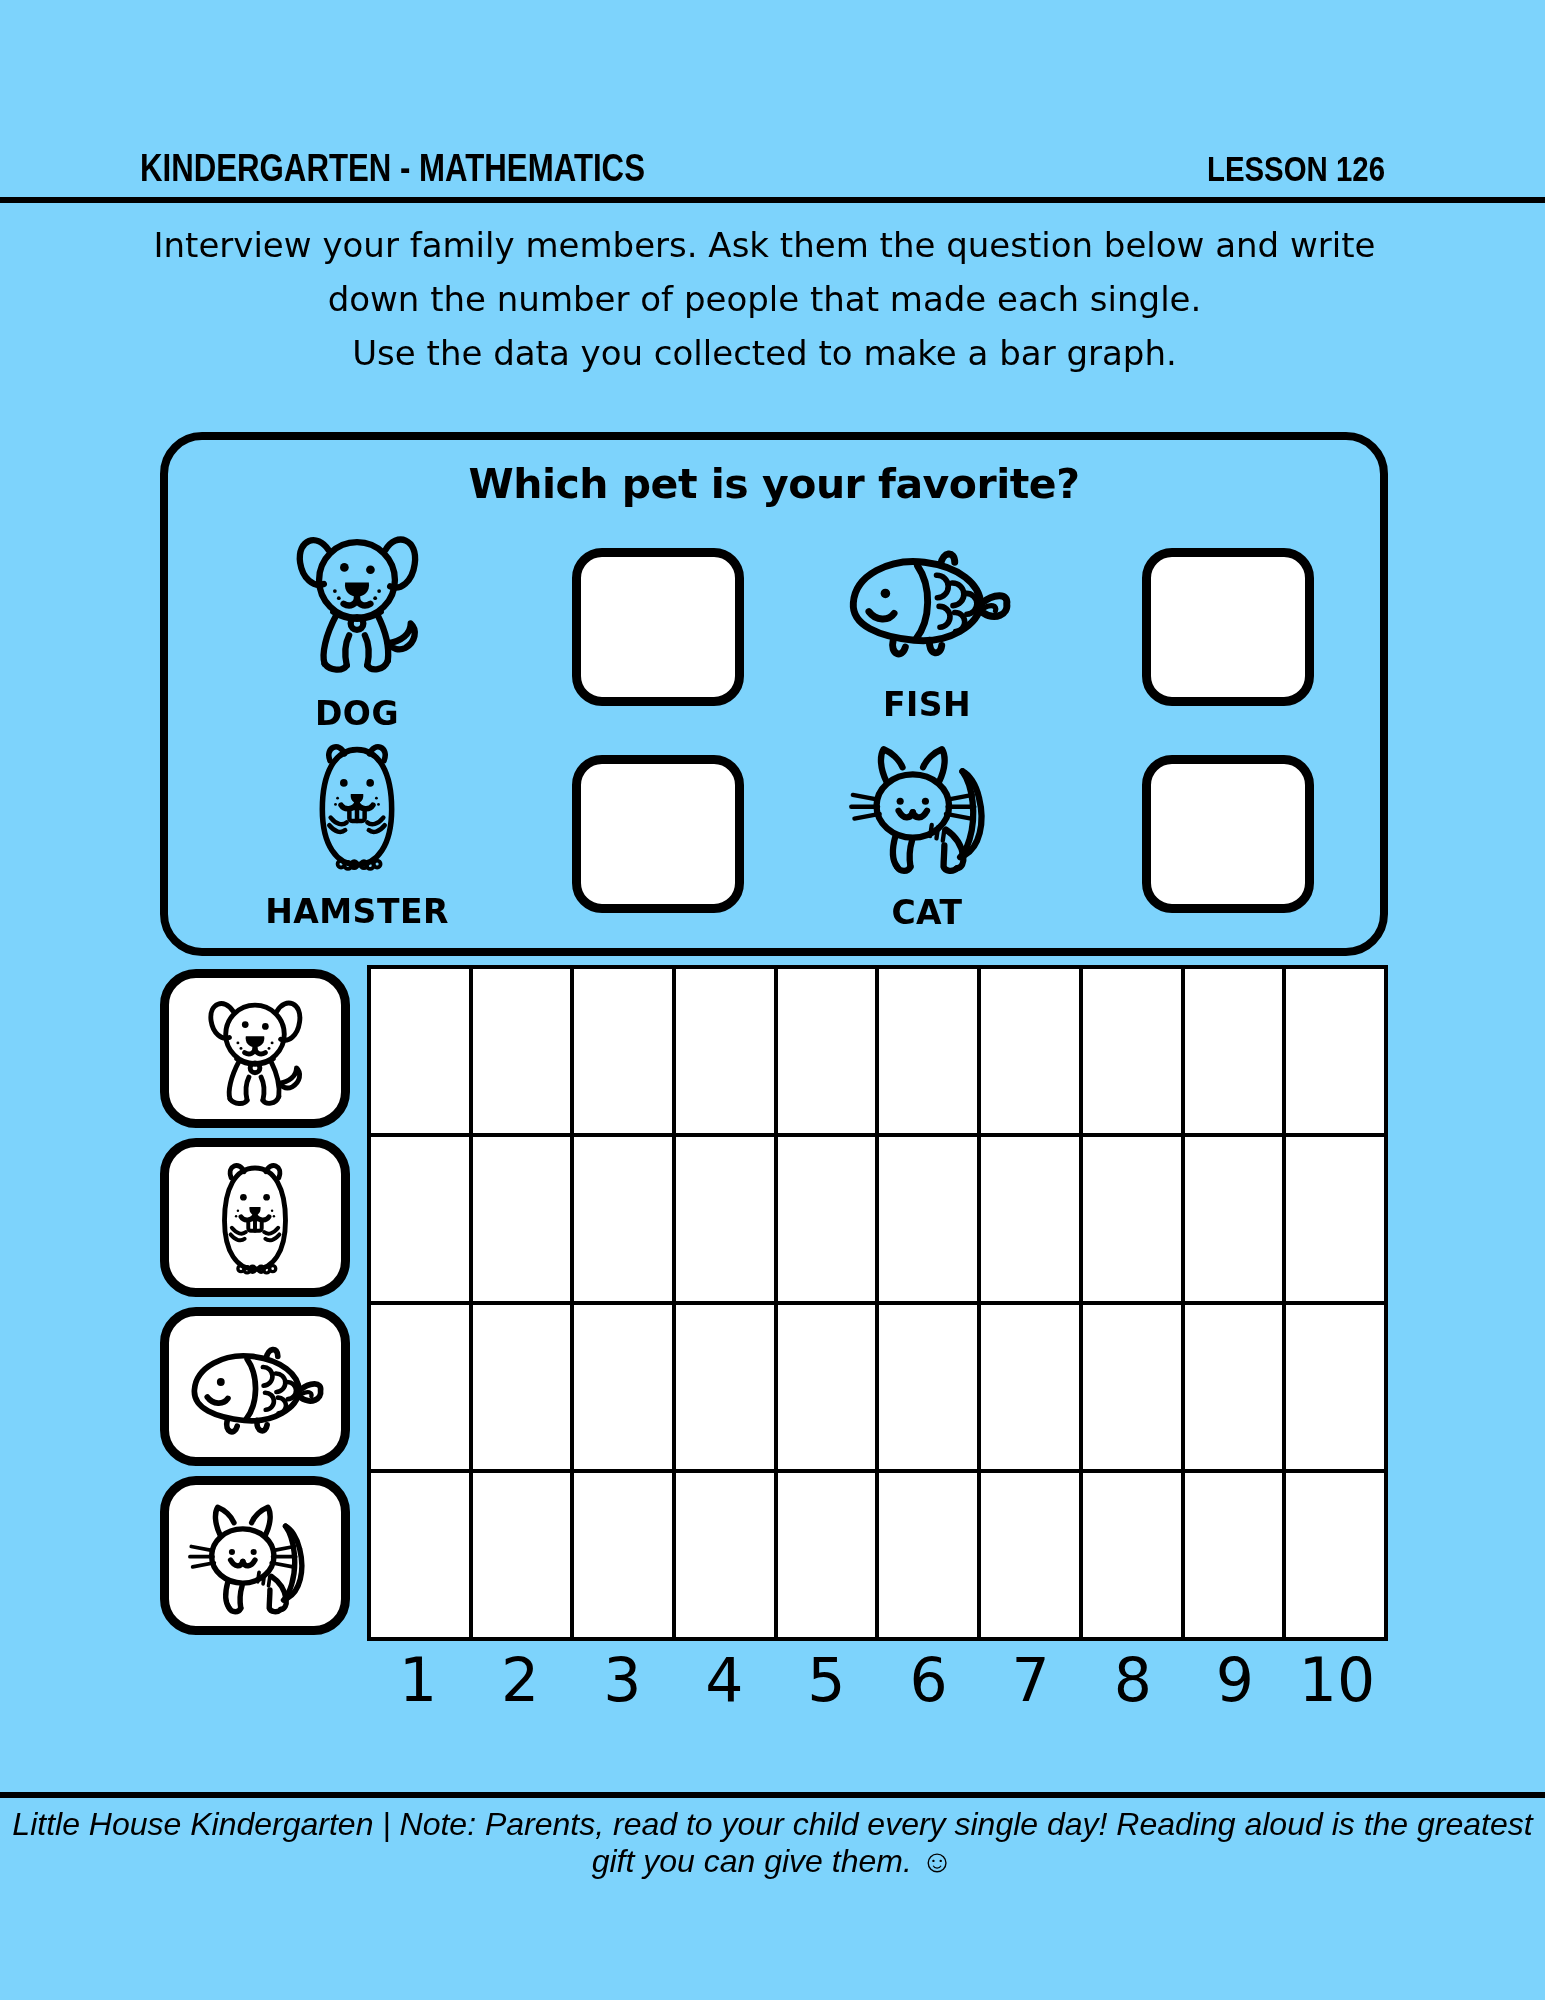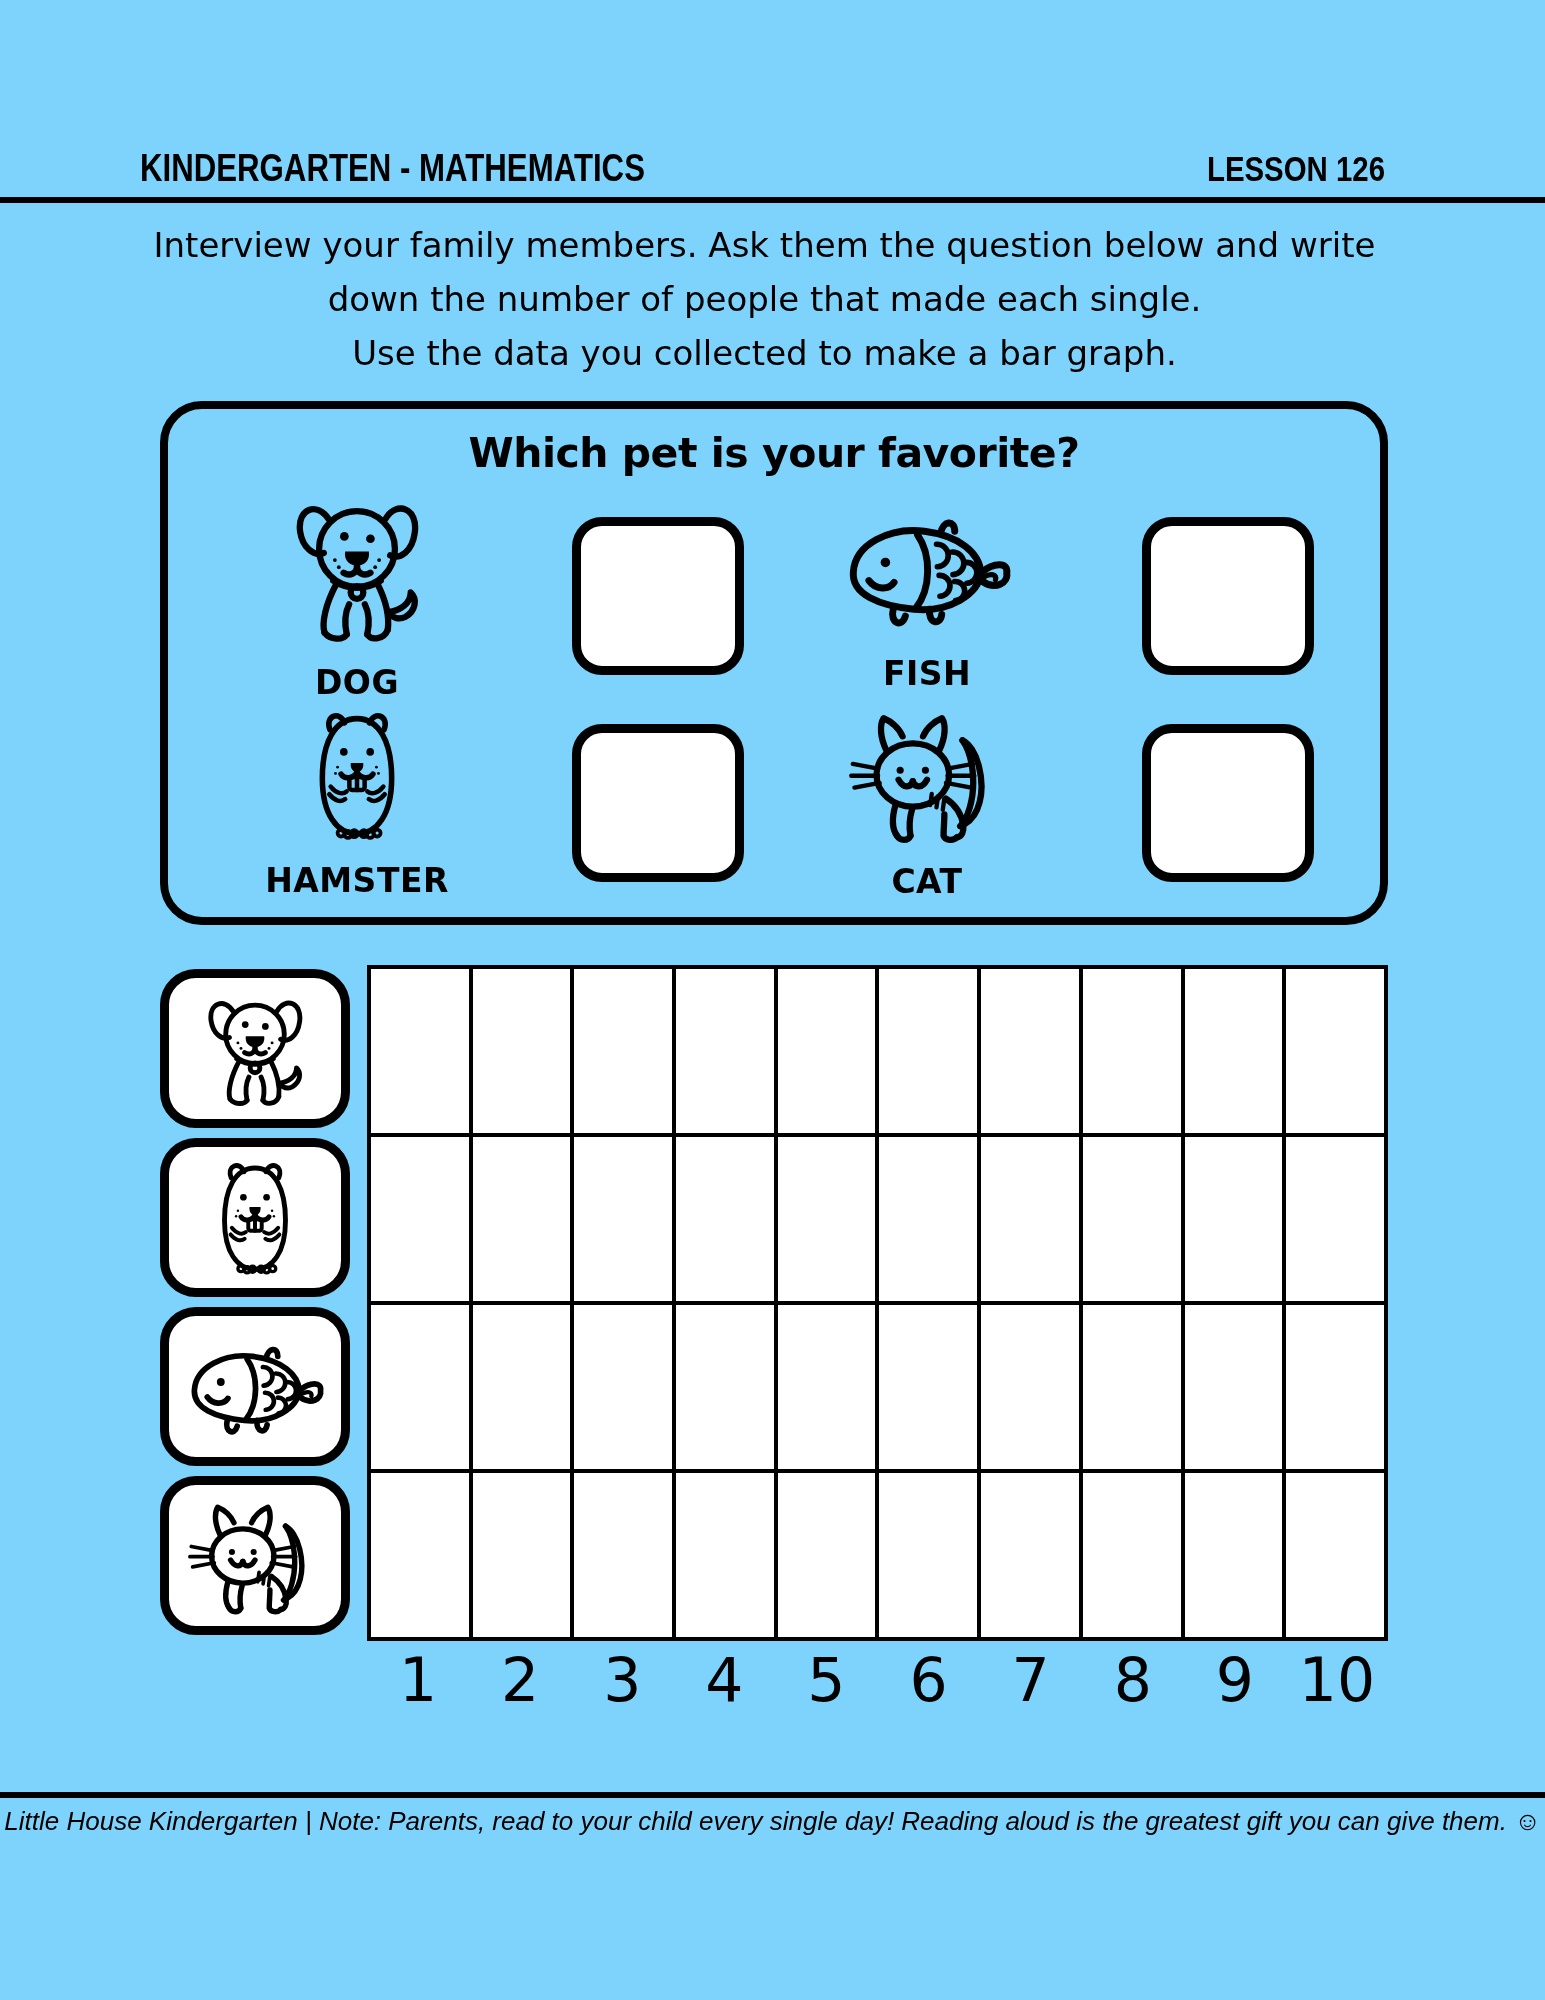--- a/index.html
+++ b/index.html
@@ -15,21 +15,21 @@
               white-space:nowrap;}
   .rule{position:absolute;left:0;right:0;height:6px;background:#000;}
   .rule-top{top:197px;}
   .rule-bottom{top:1792px;}
 
   
   .instructions{position:absolute;left:0;right:16px;top:218px;text-align:center;
                 font-size:34px;line-height:54px;}
 
   
-  .survey-box{position:absolute;left:160px;top:401px;width:1228px;height:524px;box-sizing:border-box;
+  .survey-box{position:absolute;left:160px;top:432px;width:1228px;height:524px;box-sizing:border-box;
               border:8px solid #000;border-radius:42px;}
   .survey-title{text-align:center;padding-top:20px;font-weight:700;font-size:41px;letter-spacing:-.5px;}
   .options-grid{position:absolute;top:80px;left:36px;right:36px;bottom:14px;
                 display:grid;grid-template-columns:1fr 1fr;grid-template-rows:1fr 1fr;}
   .option{display:flex;align-items:center;justify-content:space-between;padding:0 30px 0 28px;}
   .pet-figure{display:flex;flex-direction:column;align-items:center;width:250px;gap:16px;}
   .pet-label{font-weight:700;font-size:33px;letter-spacing:.5px;}
   .answer-box{width:172px;height:158px;box-sizing:border-box;border:9px solid #000;border-radius:30px;background:#fff;}
 
   
@@ -38,21 +38,21 @@
   .bar-grid{position:absolute;left:367px;top:965px;width:1021px;height:676px;box-sizing:border-box;
             background:#000;padding:4px;display:grid;grid-template-columns:repeat(10,1fr);
             grid-template-rows:repeat(4,1fr);gap:4px;}
   .grid-cell{background:#fff;}
   .x-axis{position:absolute;left:367px;top:1650px;width:1021px;display:grid;
           grid-template-columns:repeat(10,1fr);justify-items:center;}
   .axis-num{font-size:60px;line-height:1;font-weight:400;}
 
   
   .footer-note{position:absolute;left:0;right:0;top:1806px;text-align:center;
-               font-family:"Liberation Sans",sans-serif;font-style:italic;font-size:26px;color:#000;}
+               font-family:"Liberation Sans",sans-serif;font-style:italic;font-size:32px;color:#000;}
 
   svg.pet-art{display:block;}
   .f{fill:#000;stroke:none;}
 </style>
 </head>
 <body>
 
 <svg width="0" height="0" style="position:absolute" aria-hidden="true">
   <defs>
     <symbol id="sym-dog" viewBox="0 0 200 200">

